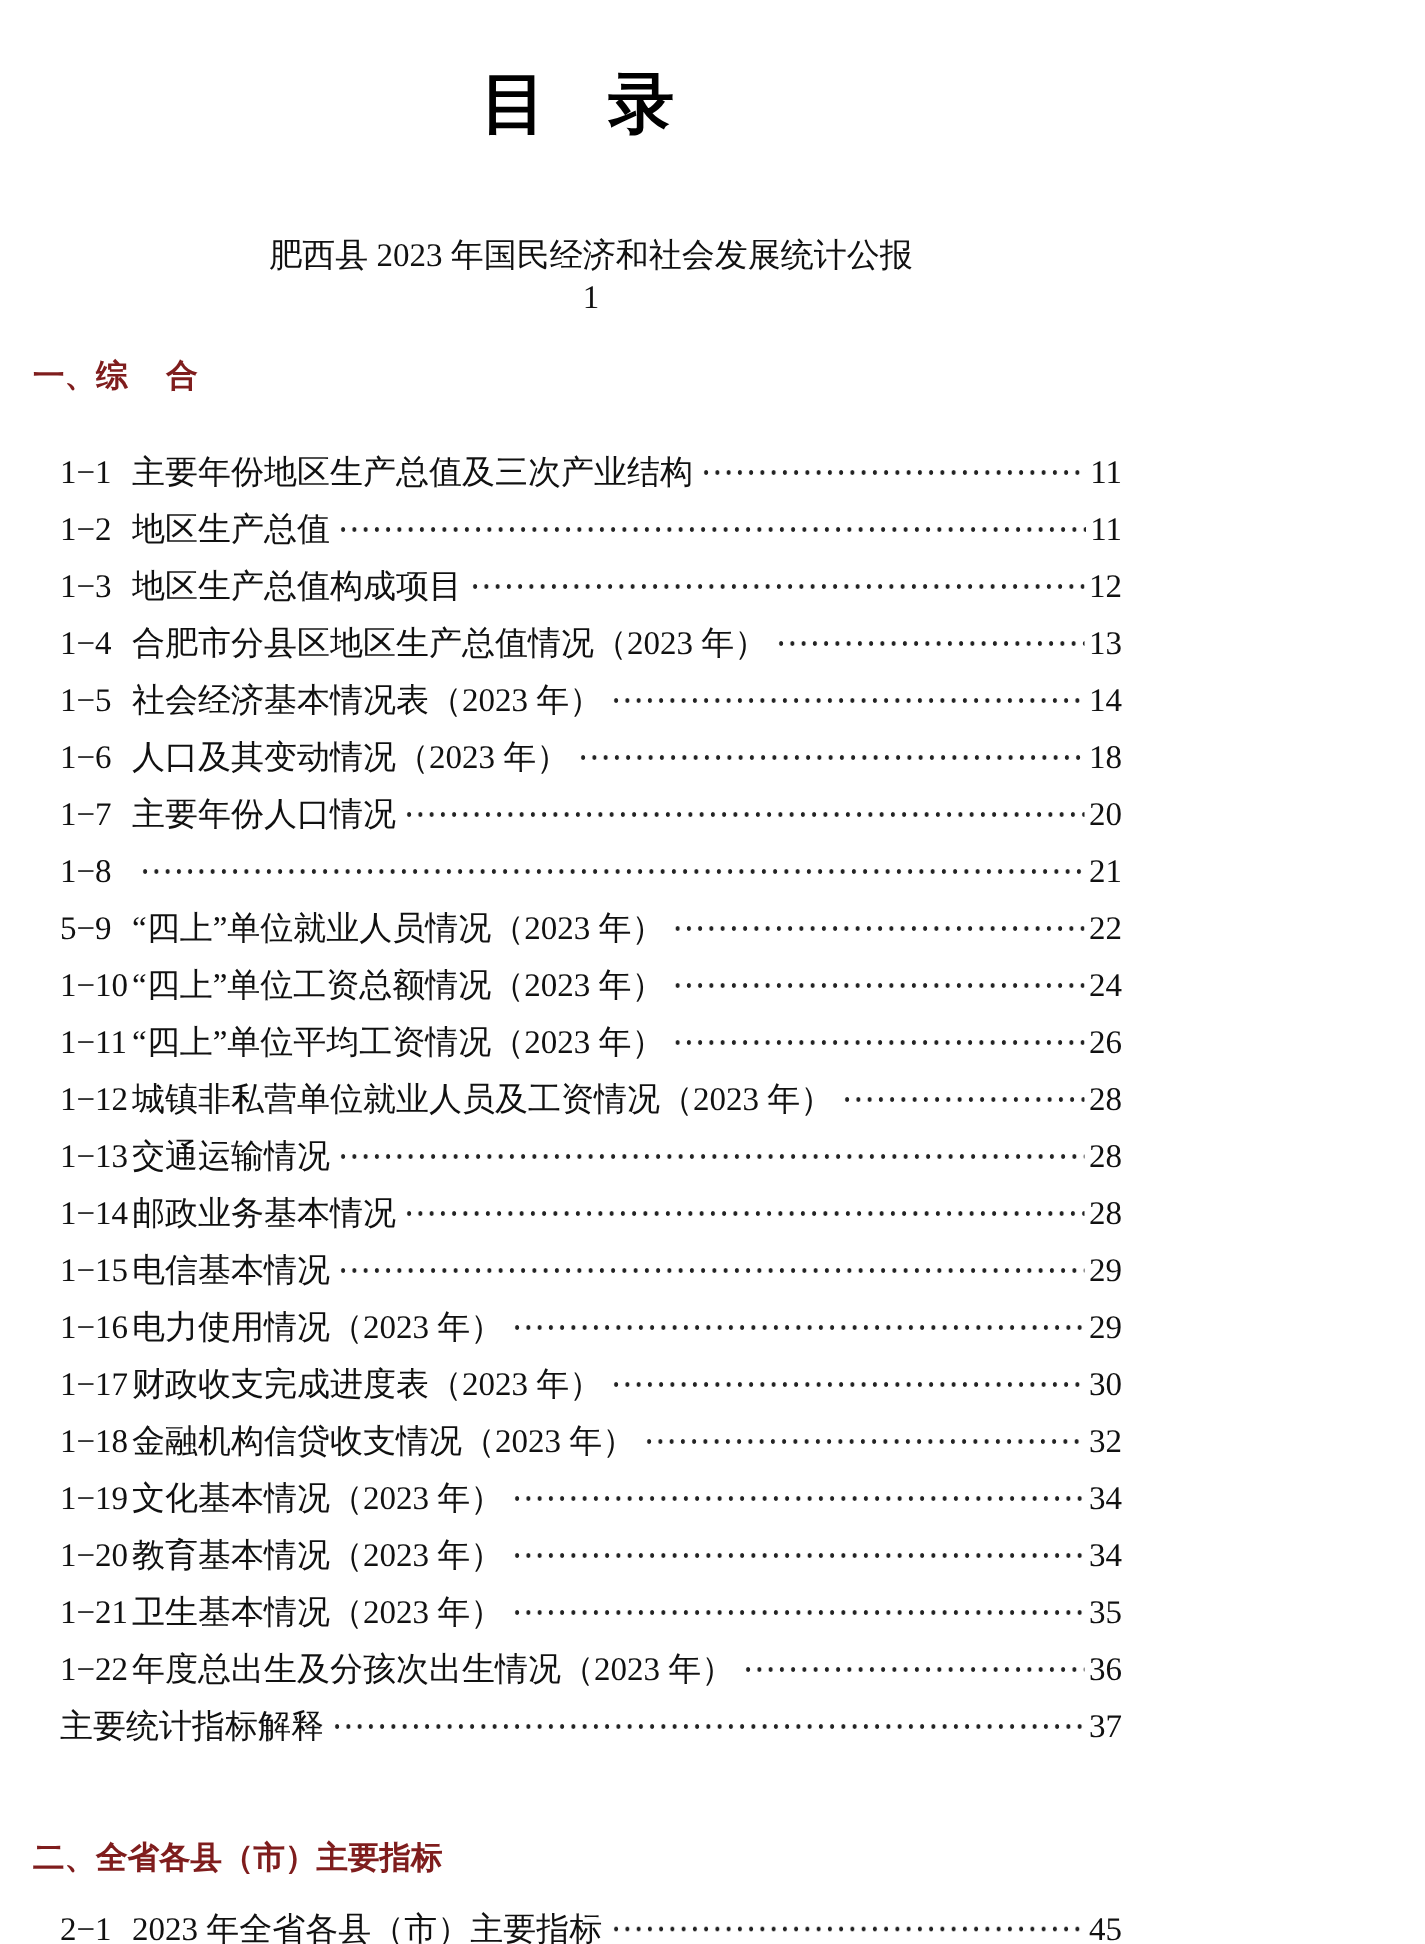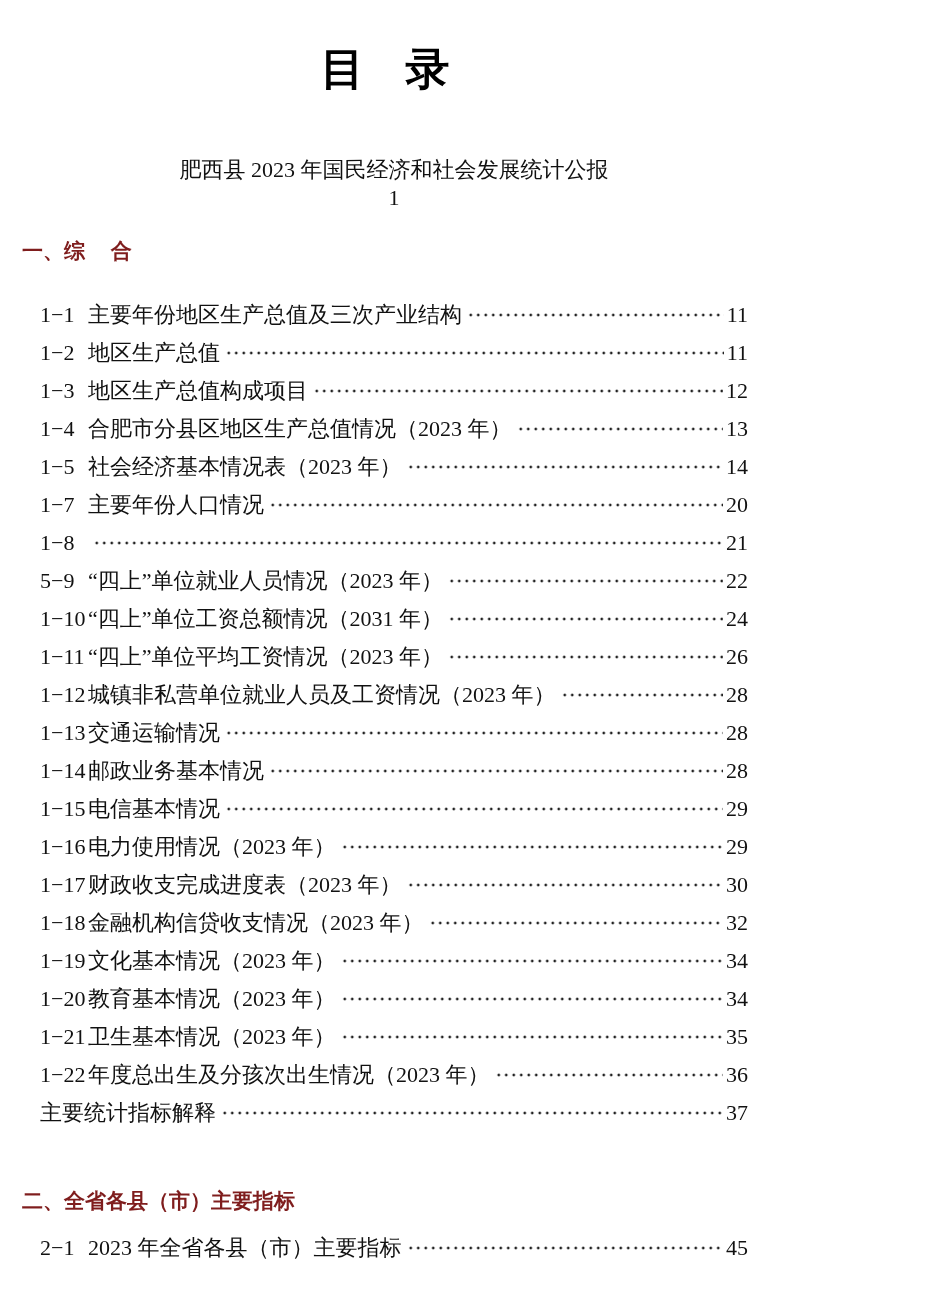--- a/index.html
+++ b/index.html
@@ -109,20 +109,26 @@
     <span class="pagenum">13</span>
   </div>
 
   <div class="entry">
     <span class="num">1−5</span>
     <span class="label">社会经济基本情况表（2023 年）</span>
     <span class="dots"></span>
     <span class="pagenum">14</span>
   </div>
 
+  <div class="entry">
+    <span class="num">1−6</span>
+    <span class="label">人口及其变动情况（2023 年）</span>
+    <span class="dots"></span>
+    <span class="pagenum">18</span>
+  </div>
 
   <div class="entry">
     <span class="num">1−7</span>
     <span class="label">主要年份人口情况</span>
     <span class="dots"></span>
     <span class="pagenum">20</span>
   </div>
 
   <div class="entry">
     <span class="num">1−8</span>
@@ -132,21 +138,21 @@
 
   <div class="entry">
     <span class="num">5−9</span>
     <span class="label">“四上”单位就业人员情况（2023 年）</span>
     <span class="dots"></span>
     <span class="pagenum">22</span>
   </div>
 
   <div class="entry">
     <span class="num">1−10</span>
-    <span class="label">“四上”单位工资总额情况（2031 年）</span>
+    <span class="label">“四上”单位工资总额情况（2023 年）</span>
     <span class="dots"></span>
     <span class="pagenum">24</span>
   </div>
 
   <div class="entry">
     <span class="num">1−11</span>
     <span class="label">“四上”单位平均工资情况（2023 年）</span>
     <span class="dots"></span>
     <span class="pagenum">26</span>
   </div>

